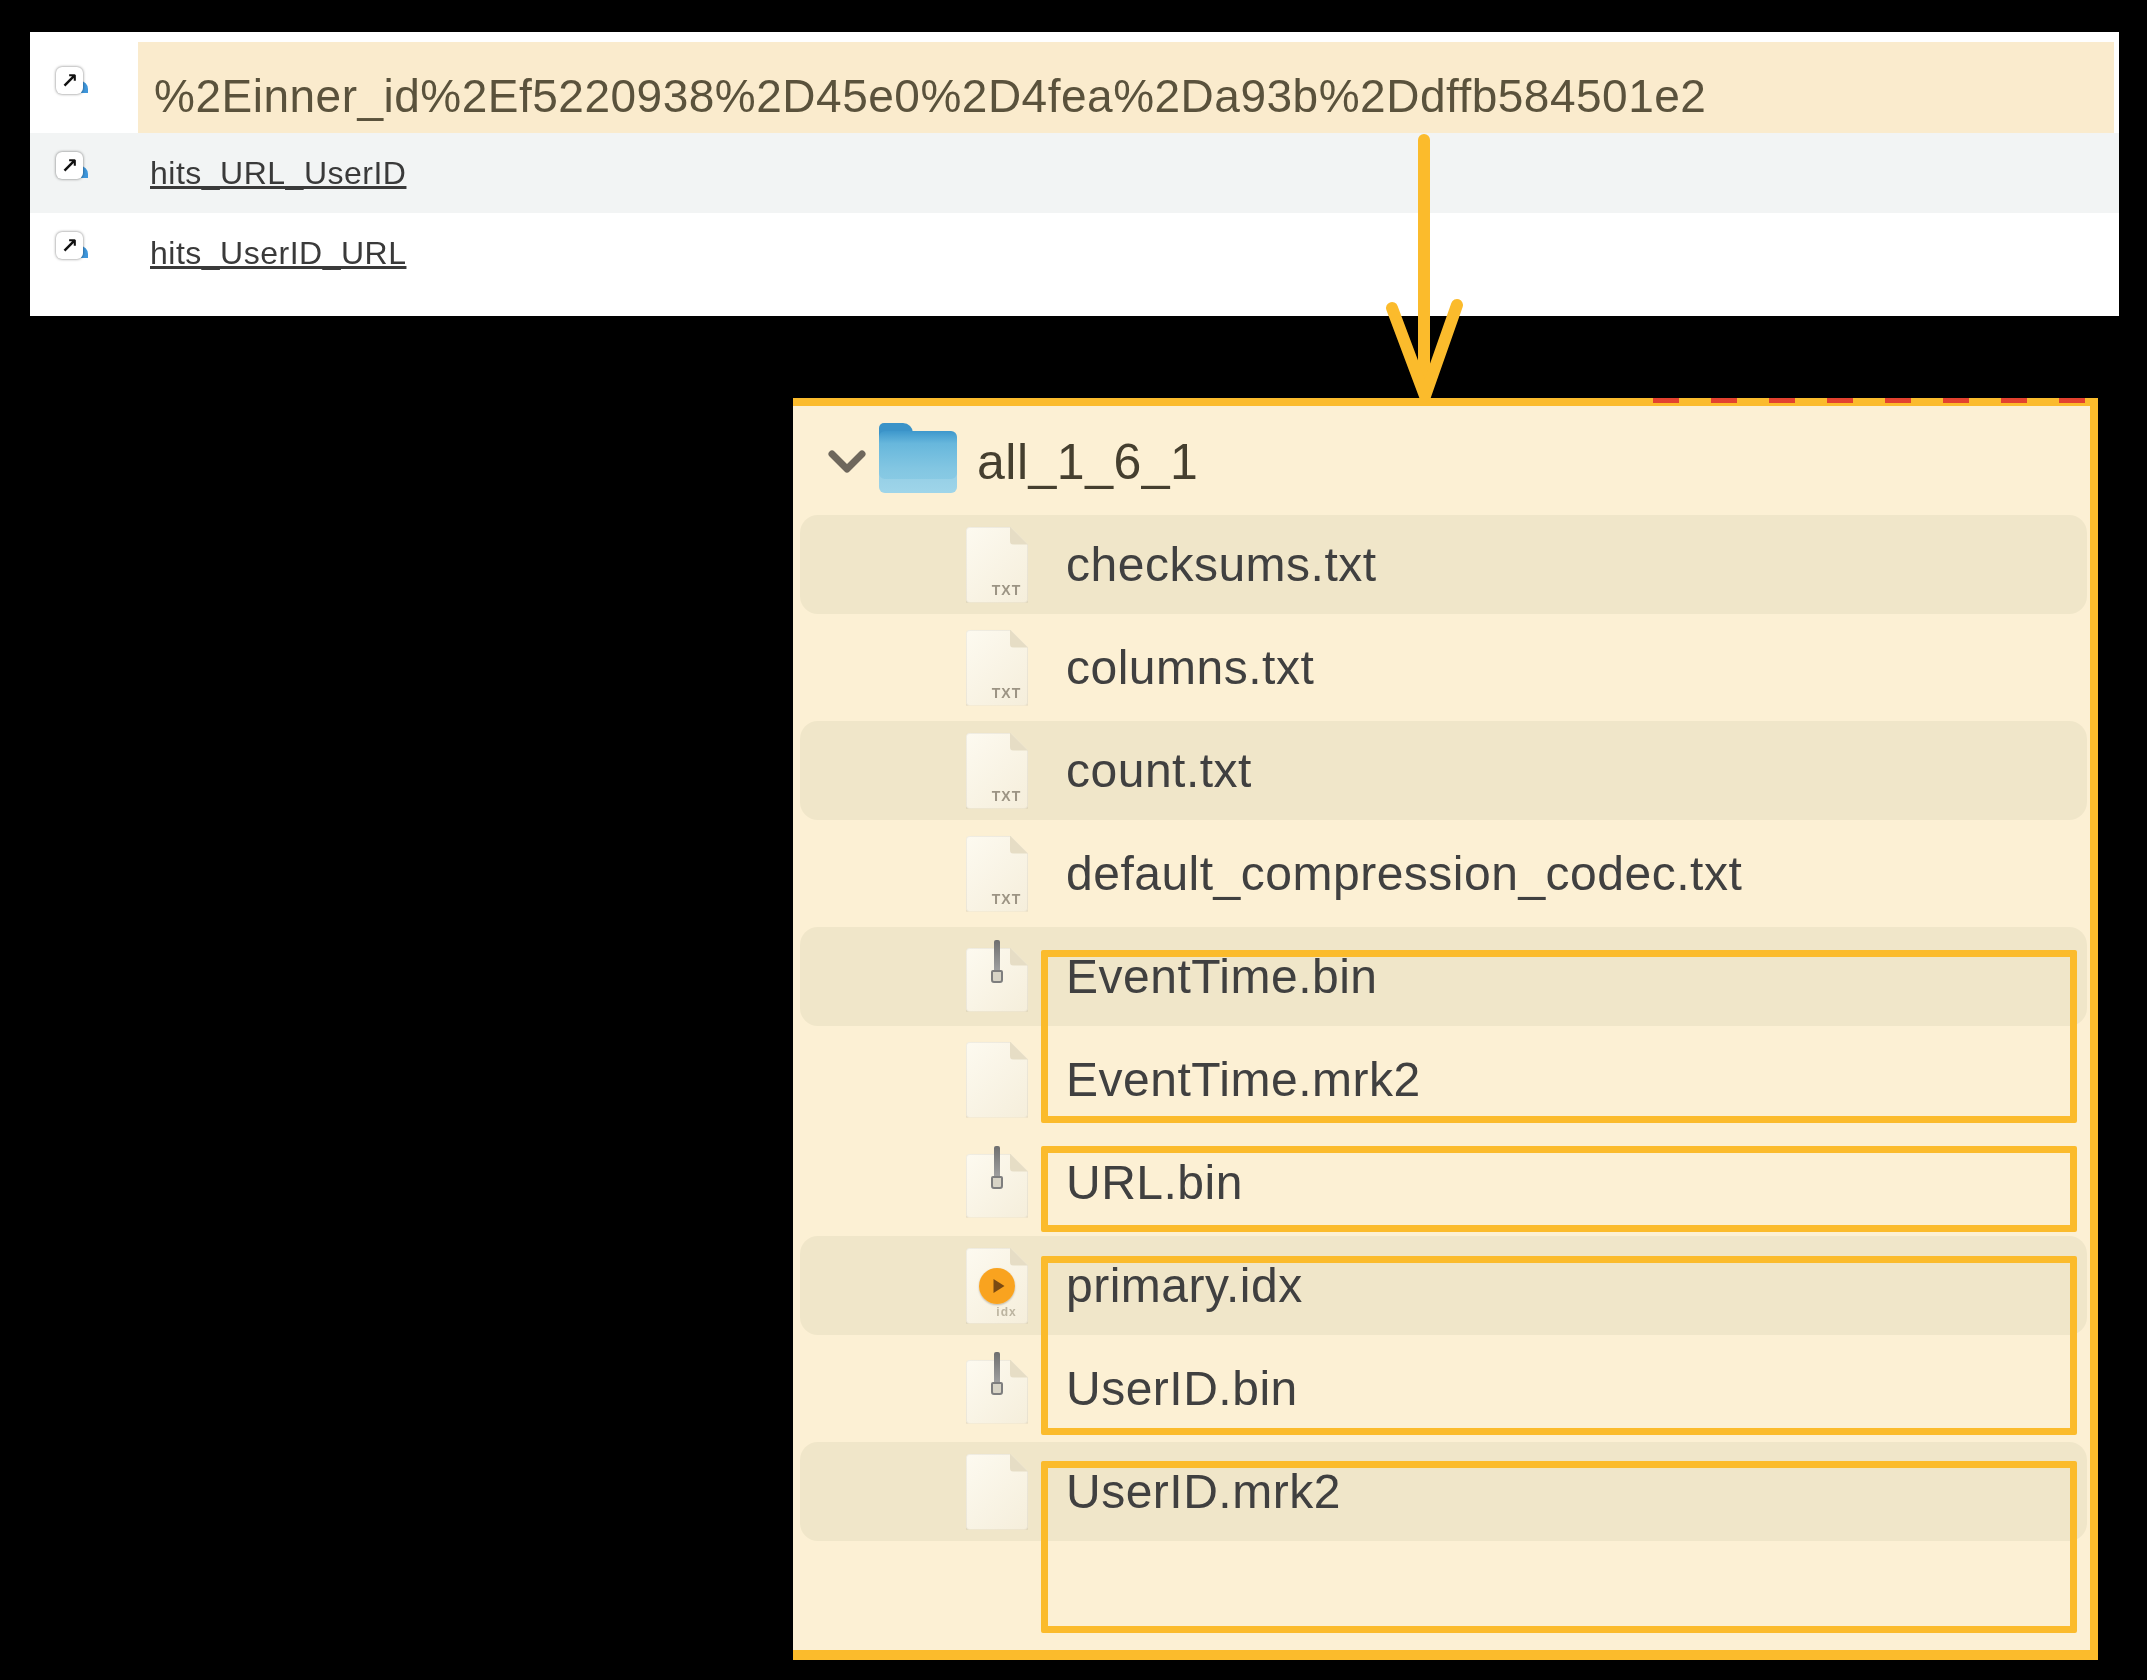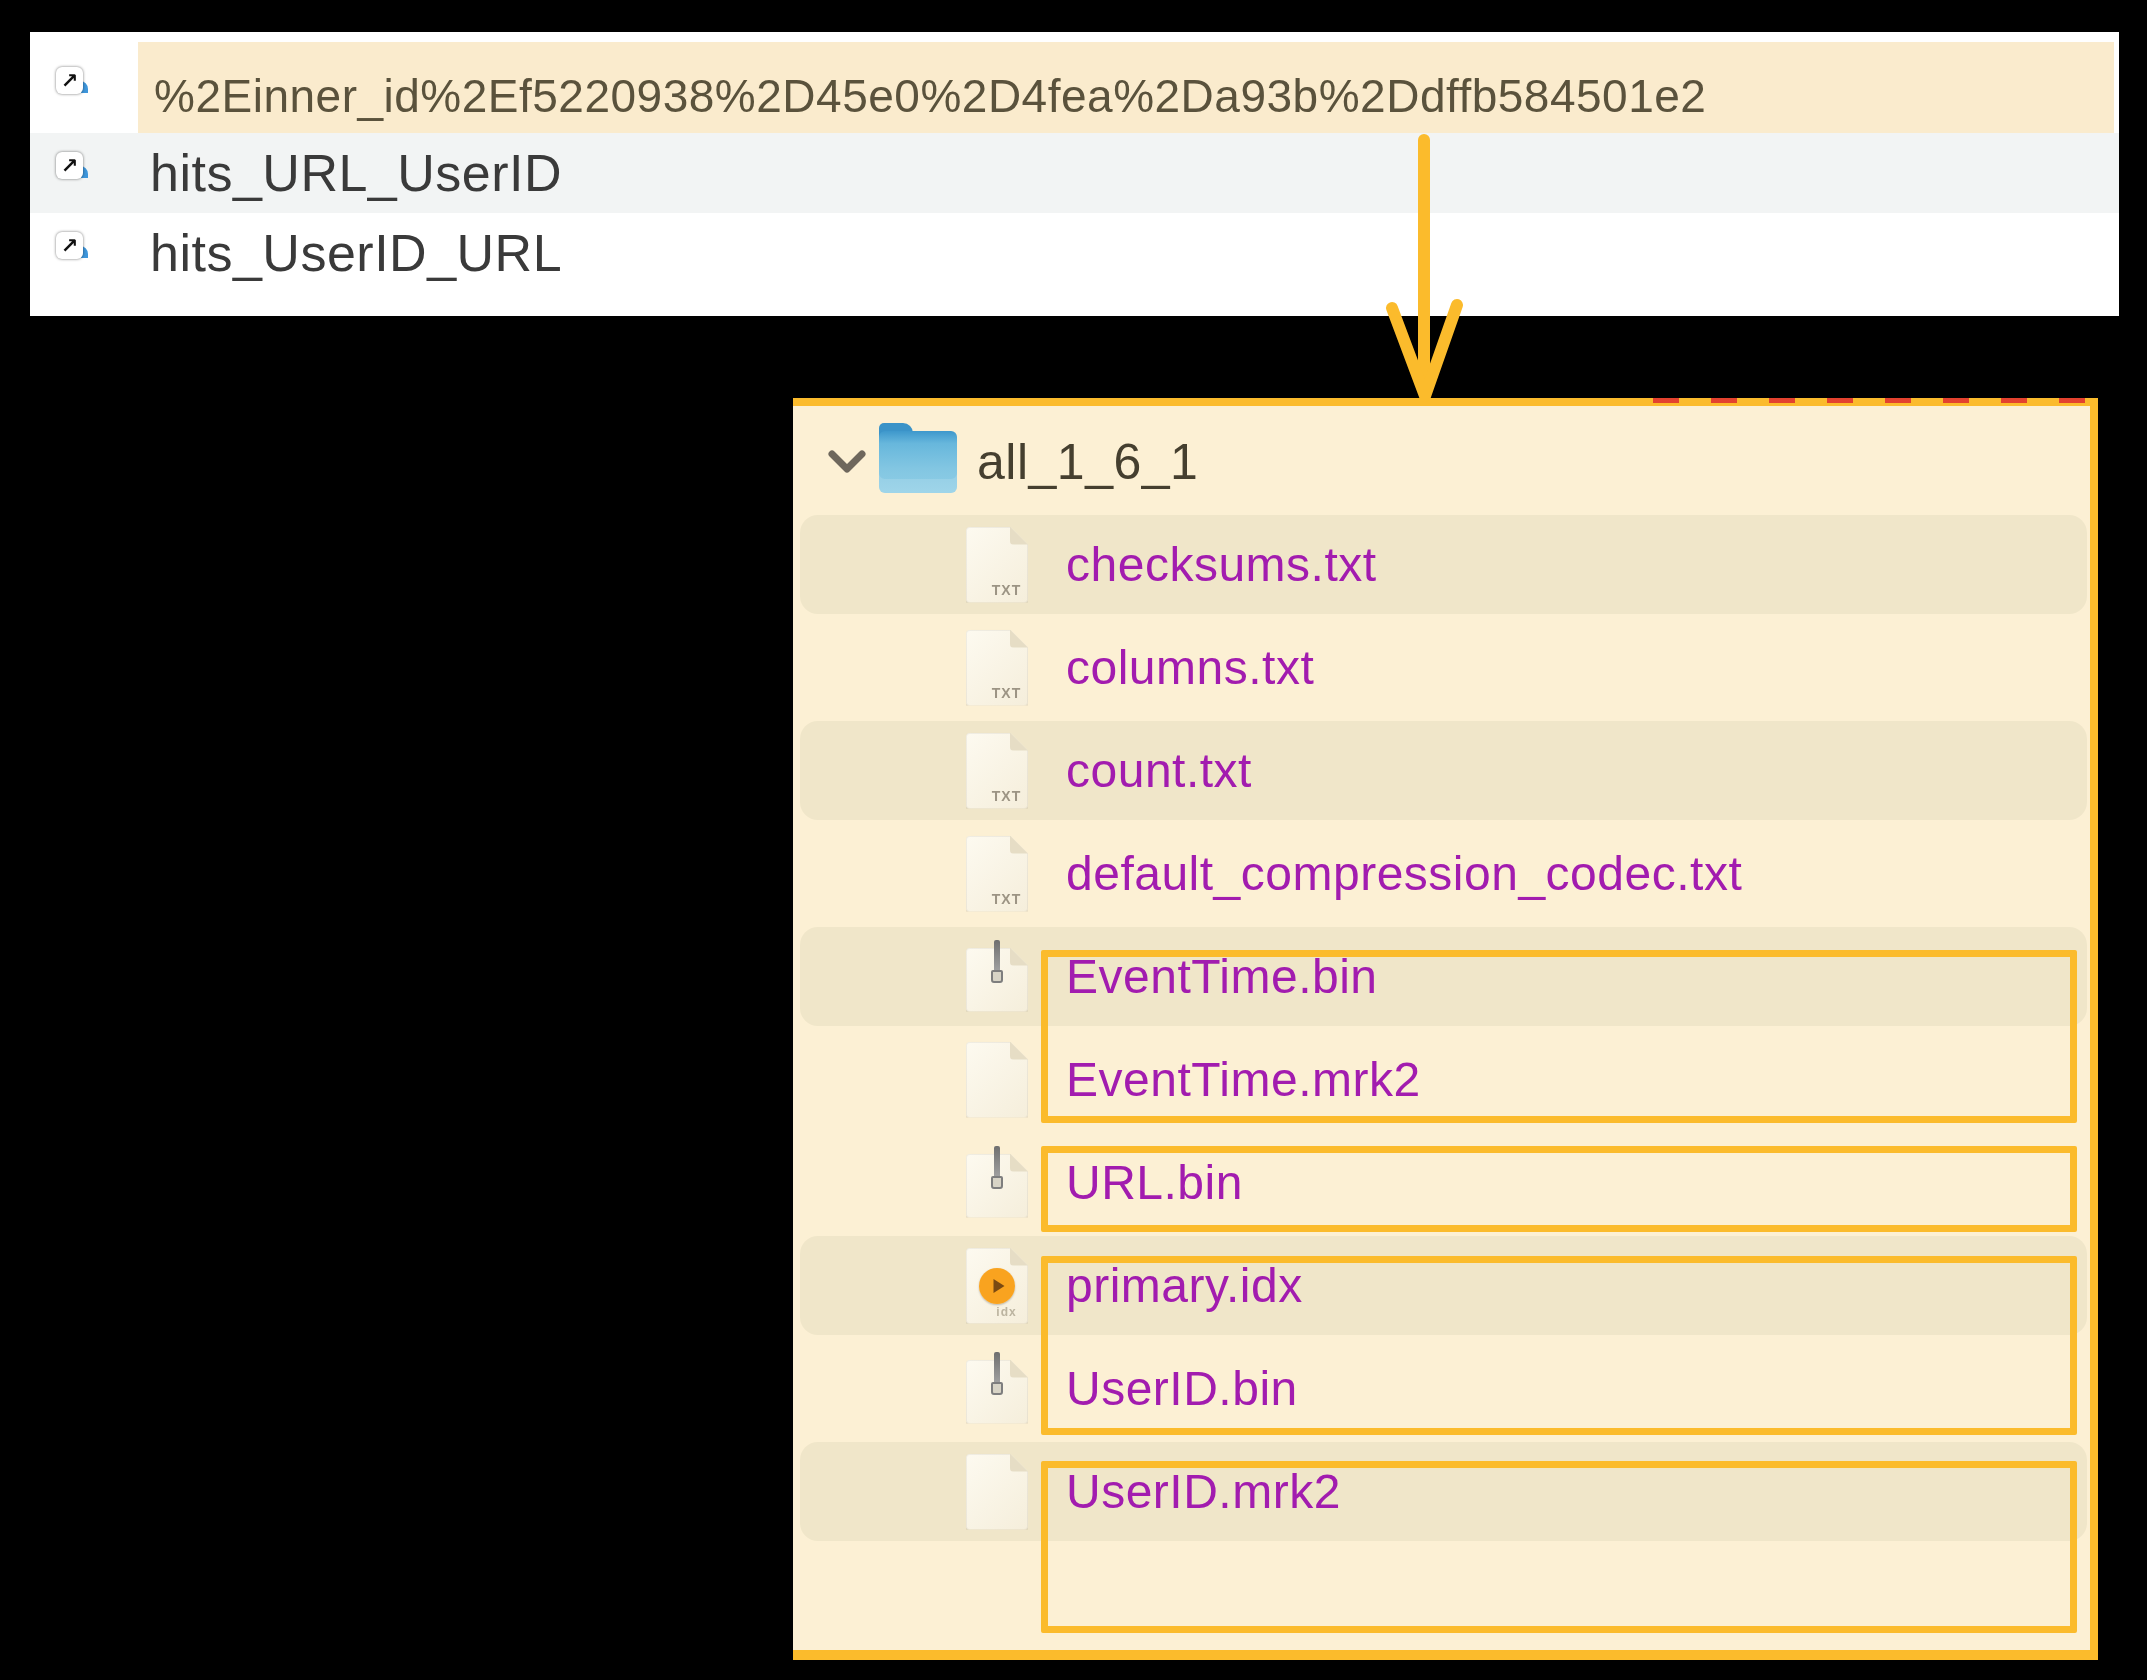--- a/index.html
+++ b/index.html
@@ -16,21 +16,21 @@
   .tp-row1 { top:10px; height:91px; }
   .tp-row2 { top:101px; height:80px; background:#F2F4F4; }
   .tp-row3 { top:181px; height:80px; background:#ffffff; }
   .tp-icon-slot { position:absolute; left:30px; top:50%; transform:translateY(-50%); }
   .tp-highlight {
     position:absolute; left:108px; top:0; width:1976px; height:108px;
     background:var(--highlight_cream,#FAEBCD);
     display:flex; align-items:center; padding-left:16px; box-sizing:border-box;
   }
   .tp-name-hl { font-size:46px; color:#5A523C; letter-spacing:.5px; white-space:nowrap; }
-  .tp-name { font-size:52px; color:#3A3A3A; letter-spacing:.5px; margin-left:120px; white-space:nowrap; }
+  .tp-name { font-size:32px; color:#3A3A3A; letter-spacing:.5px; margin-left:120px; white-space:nowrap;text-decoration:underline; }
 
   
   .folder-sm { position:relative; width:66px; height:52px; }
   .folder-sm .tab { position:absolute; top:-7px; left:0; width:28px; height:12px; border-radius:4px 8px 0 0; background:#3E96DB; }
   .folder-sm .body {
     position:absolute; inset:0; border-radius:5px;
     background:linear-gradient(180deg,#3E9ADF 0%,#5CB2EC 18%,#74C4F2 55%,#86CEF5 100%);
     box-shadow:inset 0 -10px 0 rgba(255,255,255,.12);
   }
   .alias-badge {
@@ -104,21 +104,21 @@
   }
   .tree-row { position:relative; height:103px; display:flex; align-items:center; }
   .tree-row .stripe {
     position:absolute; left:7px; right:3px; top:2px; bottom:2px;
     border-radius:18px; background:var(--row_alt,#F0E6C9);
   }
   .tree-row > .cell { position:relative; display:flex; align-items:center; }
   .root-cell { padding-left:34px; gap:12px; }
   .file-cell { padding-left:173px; gap:38px; }
   .root-label { font-size:50px; color:#453F2F; margin-left:8px; letter-spacing:.5px; white-space:nowrap; }
-  .file-label { font-size:48px; color:#a21caf; letter-spacing:.5px; white-space:nowrap; }
+  .file-label { font-size:48px; color:#404040; letter-spacing:.5px; white-space:nowrap; }
   .chevron { width:40px; height:26px; flex:0 0 auto; }
 
   
   .anno-box {
     position:absolute; left:1041px; width:1036px; box-sizing:border-box;
     border:7px solid var(--annotation_orange,#FBBB2C); z-index:5; border-radius:2px;
   }
   .box-a { top:950px;  height:173px; }
   .box-b { top:1146px; height:86px; }
   .box-c { top:1256px; height:179px; }

